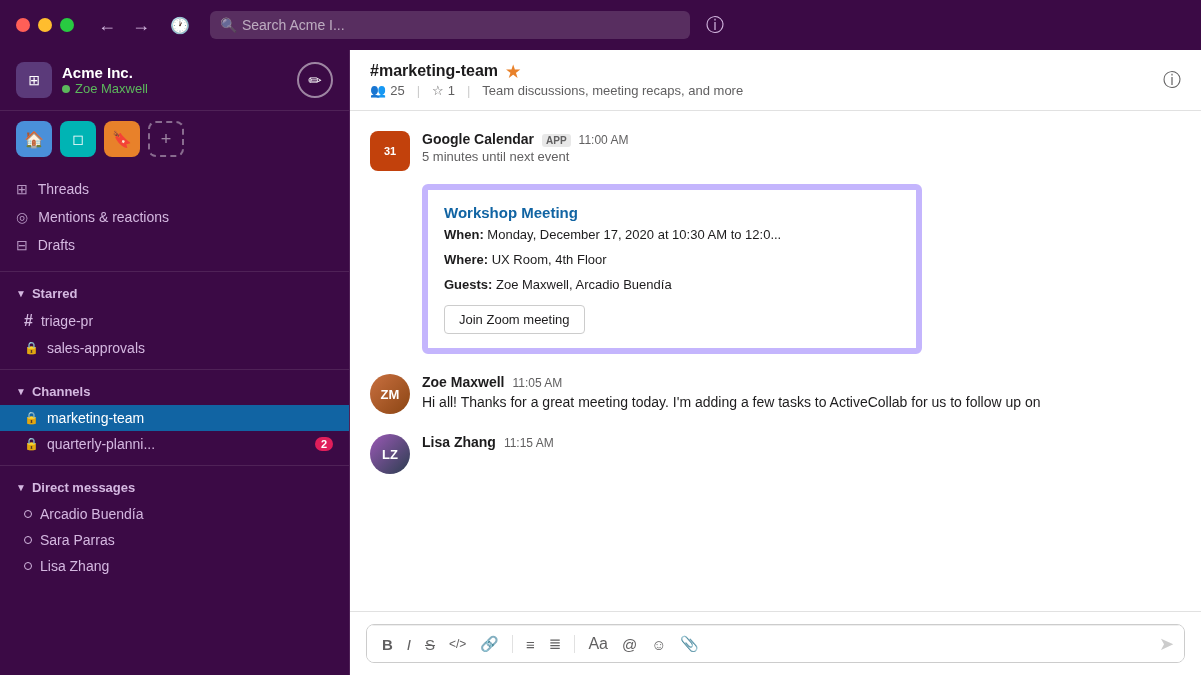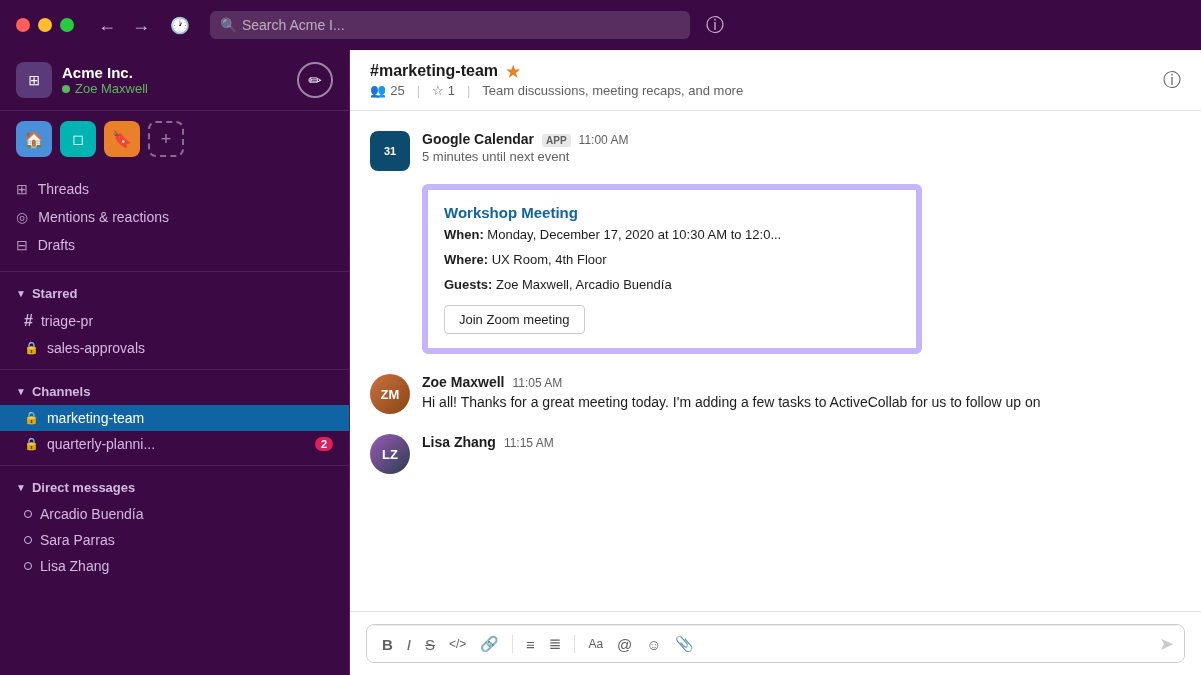--- a/index.html
+++ b/index.html
@@ -61,21 +61,21 @@
     .channel-header { display: flex; align-items: center; padding: 12px 20px; border-bottom: 1px solid #e1e1e1; background: #fff; flex-shrink: 0; }
     .channel-title { font-size: 16px; font-weight: 700; color: #1d1c1d; display: flex; align-items: flex-start; gap: 8px; }
     .channel-meta { display: flex; align-items: center; gap: 12px; margin-top: 2px; color: #616061; font-size: 13px; }
     .channel-meta-item { display: flex; align-items: center; gap: 4px; }
     .info-btn { margin-left: auto; background: none; border: none; cursor: pointer; color: #616061; font-size: 18px; }
     .star-icon { color: #e8812a; }
 
     .messages { flex: 1; overflow-y: auto; padding: 20px; }
     .message { display: flex; gap: 12px; margin-bottom: 20px; }
     .avatar-block { width: 40px; height: 40px; border-radius: 8px; flex-shrink: 0; display: flex; align-items: center; justify-content: center; font-weight: bold; font-size: 14px; color: #fff; }
-    .cal-avatar { background: #0c4a6e; font-size: 16px; font-weight: 900; }
+    .cal-avatar { background: #c2410c; font-size: 16px; font-weight: 900; }
     .avatar-img { width: 40px; height: 40px; border-radius: 50%; flex-shrink: 0; background: #ccc; overflow: hidden; display: flex; align-items: center; justify-content: center; }
     .message-content { flex: 1; }
     .message-header { display: flex; align-items: baseline; gap: 8px; margin-bottom: 2px; }
     .sender-name { font-weight: 700; color: #1d1c1d; font-size: 14px; }
     .app-badge { background: #e8e8e8; color: #616061; font-size: 10px; font-weight: bold; padding: 1px 4px; border-radius: 3px; }
     .timestamp { color: #616061; font-size: 12px; }
     .message-text { color: #1d1c1d; font-size: 14px; line-height: 1.5; }
 
     .calendar-card { border: 6px solid #c4b5fd; border-radius: 6px; padding: 14px 16px; margin-top: 8px; max-width: 500px; }
     .meeting-title { color: #1164a3; font-weight: 600; font-size: 15px; text-decoration: none; cursor: pointer; }
@@ -317,21 +317,21 @@
         <div class="input-toolbar">
           <button class="toolbar-btn"><strong>B</strong></button>
           <button class="toolbar-btn"><em>I</em></button>
           <button class="toolbar-btn"><s>S</s></button>
           <button class="toolbar-btn" style="font-size:12px;">&lt;/&gt;</button>
           <button class="toolbar-btn">🔗</button>
           <div class="toolbar-divider"></div>
           <button class="toolbar-btn">≡</button>
           <button class="toolbar-btn">≣</button>
           <div class="toolbar-divider"></div>
-          <button class="toolbar-btn" style="font-size:12px;">Aa</button>
+          <button class="toolbar-btn" style="font-size:16px;">Aa</button>
           <button class="toolbar-btn">@</button>
           <button class="toolbar-btn">☺</button>
           <button class="toolbar-btn">📎</button>
           <button class="send-btn">➤</button>
         </div>
       </div>
     </div>
   </div>
 </div>
 

